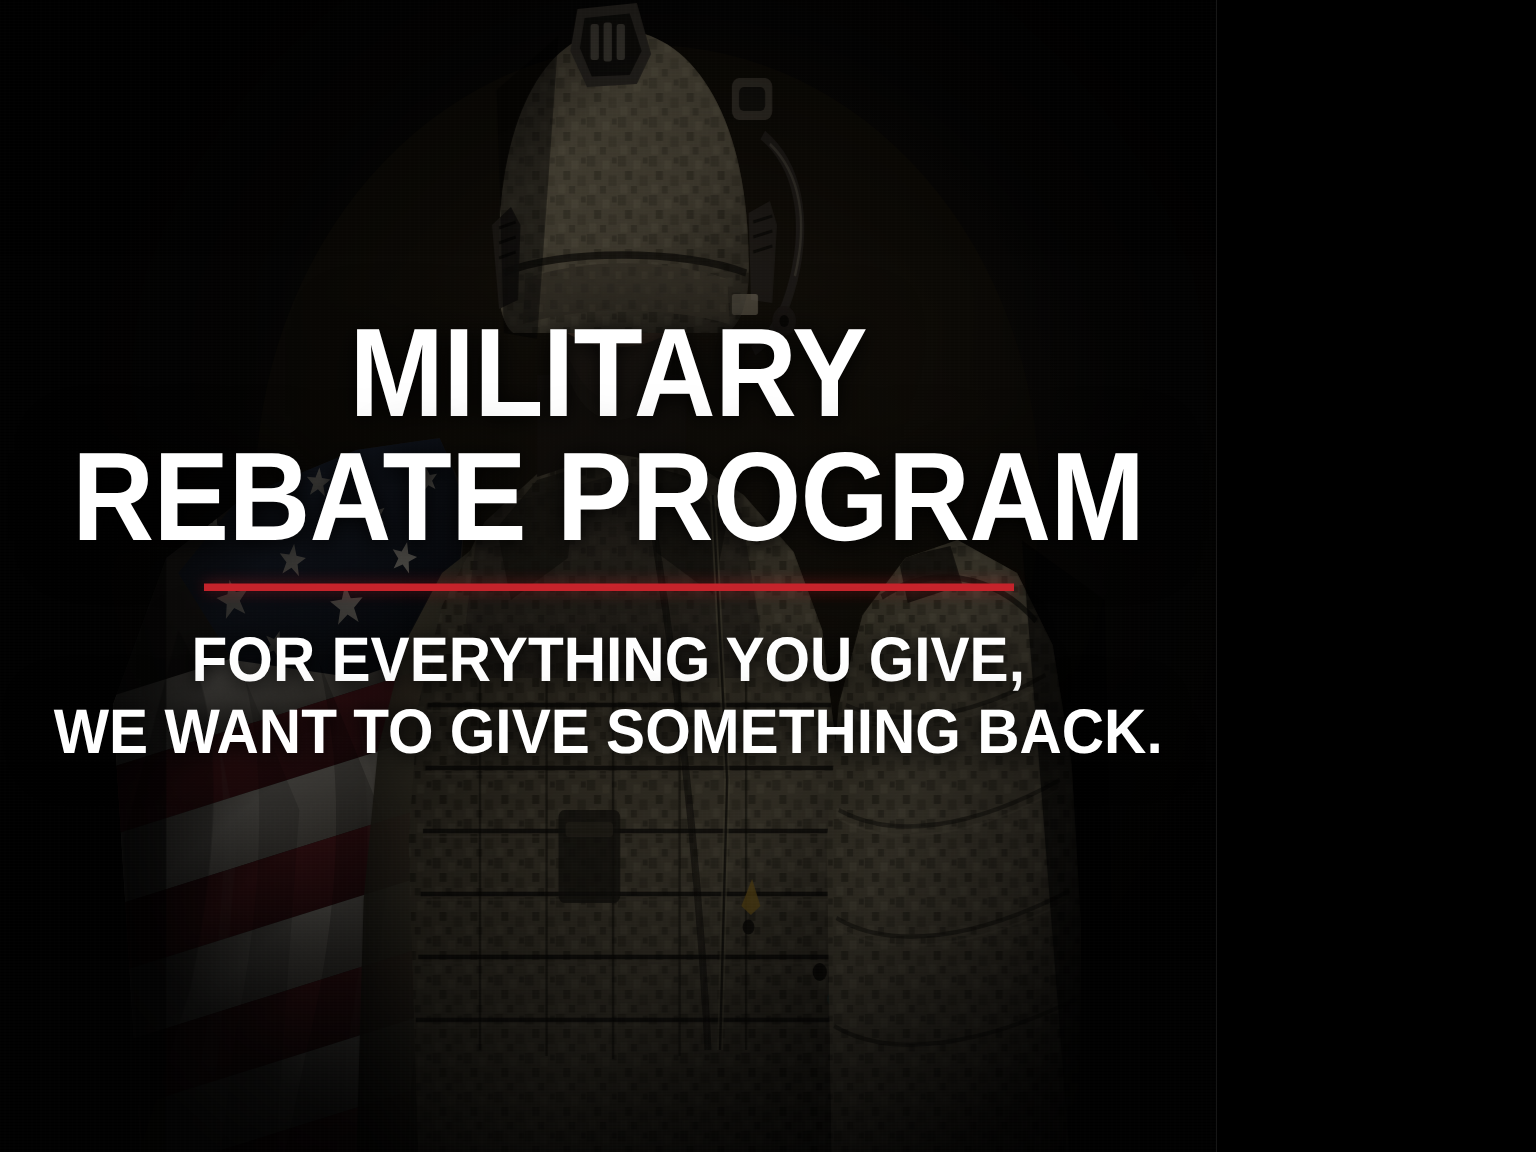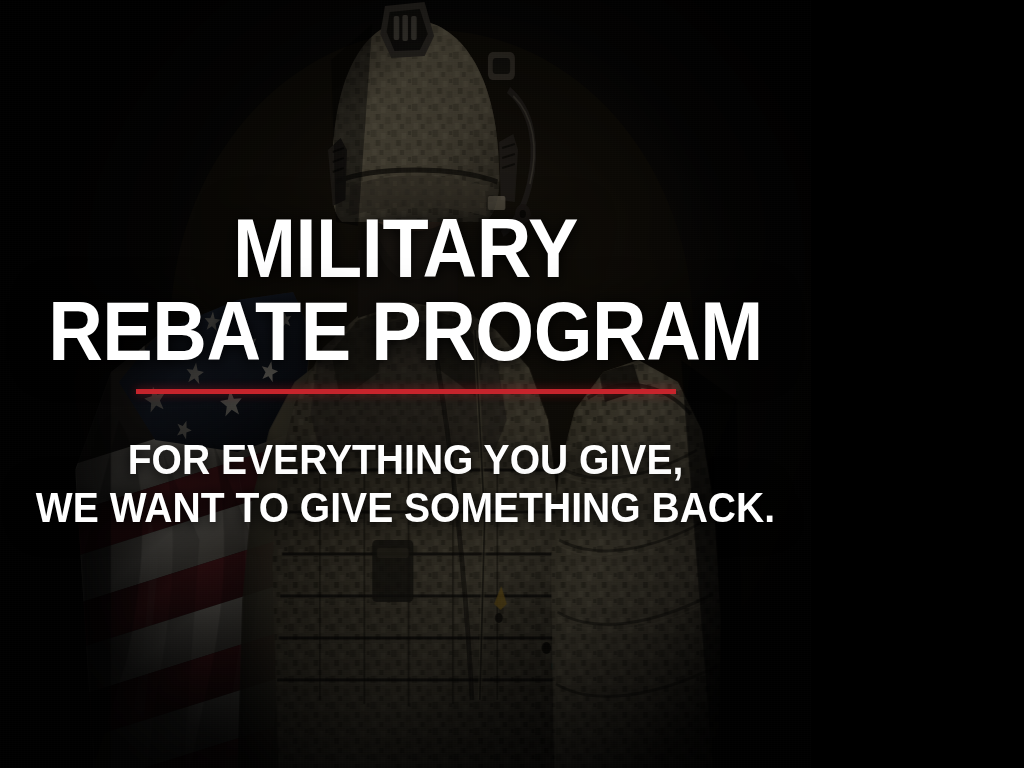--- a/index.html
+++ b/index.html
@@ -125,21 +125,21 @@
   }
 
   .rule {
     width: 540px;
     height: 5px;
     background: #c9252d;
     box-shadow: 0 0 10px rgba(201,37,45,0.45);
   }
 
   .subhead-block {
-    margin-top: 42px;
+    margin-top: 22px;
     width: 100%;
     text-align: center;
   }
 
   .subhead {
     color: #ffffff;
     font-family: "Liberation Sans Narrow", "Liberation Sans", sans-serif;
     font-weight: bold;
     font-size: 42px;
     line-height: 1.14;

